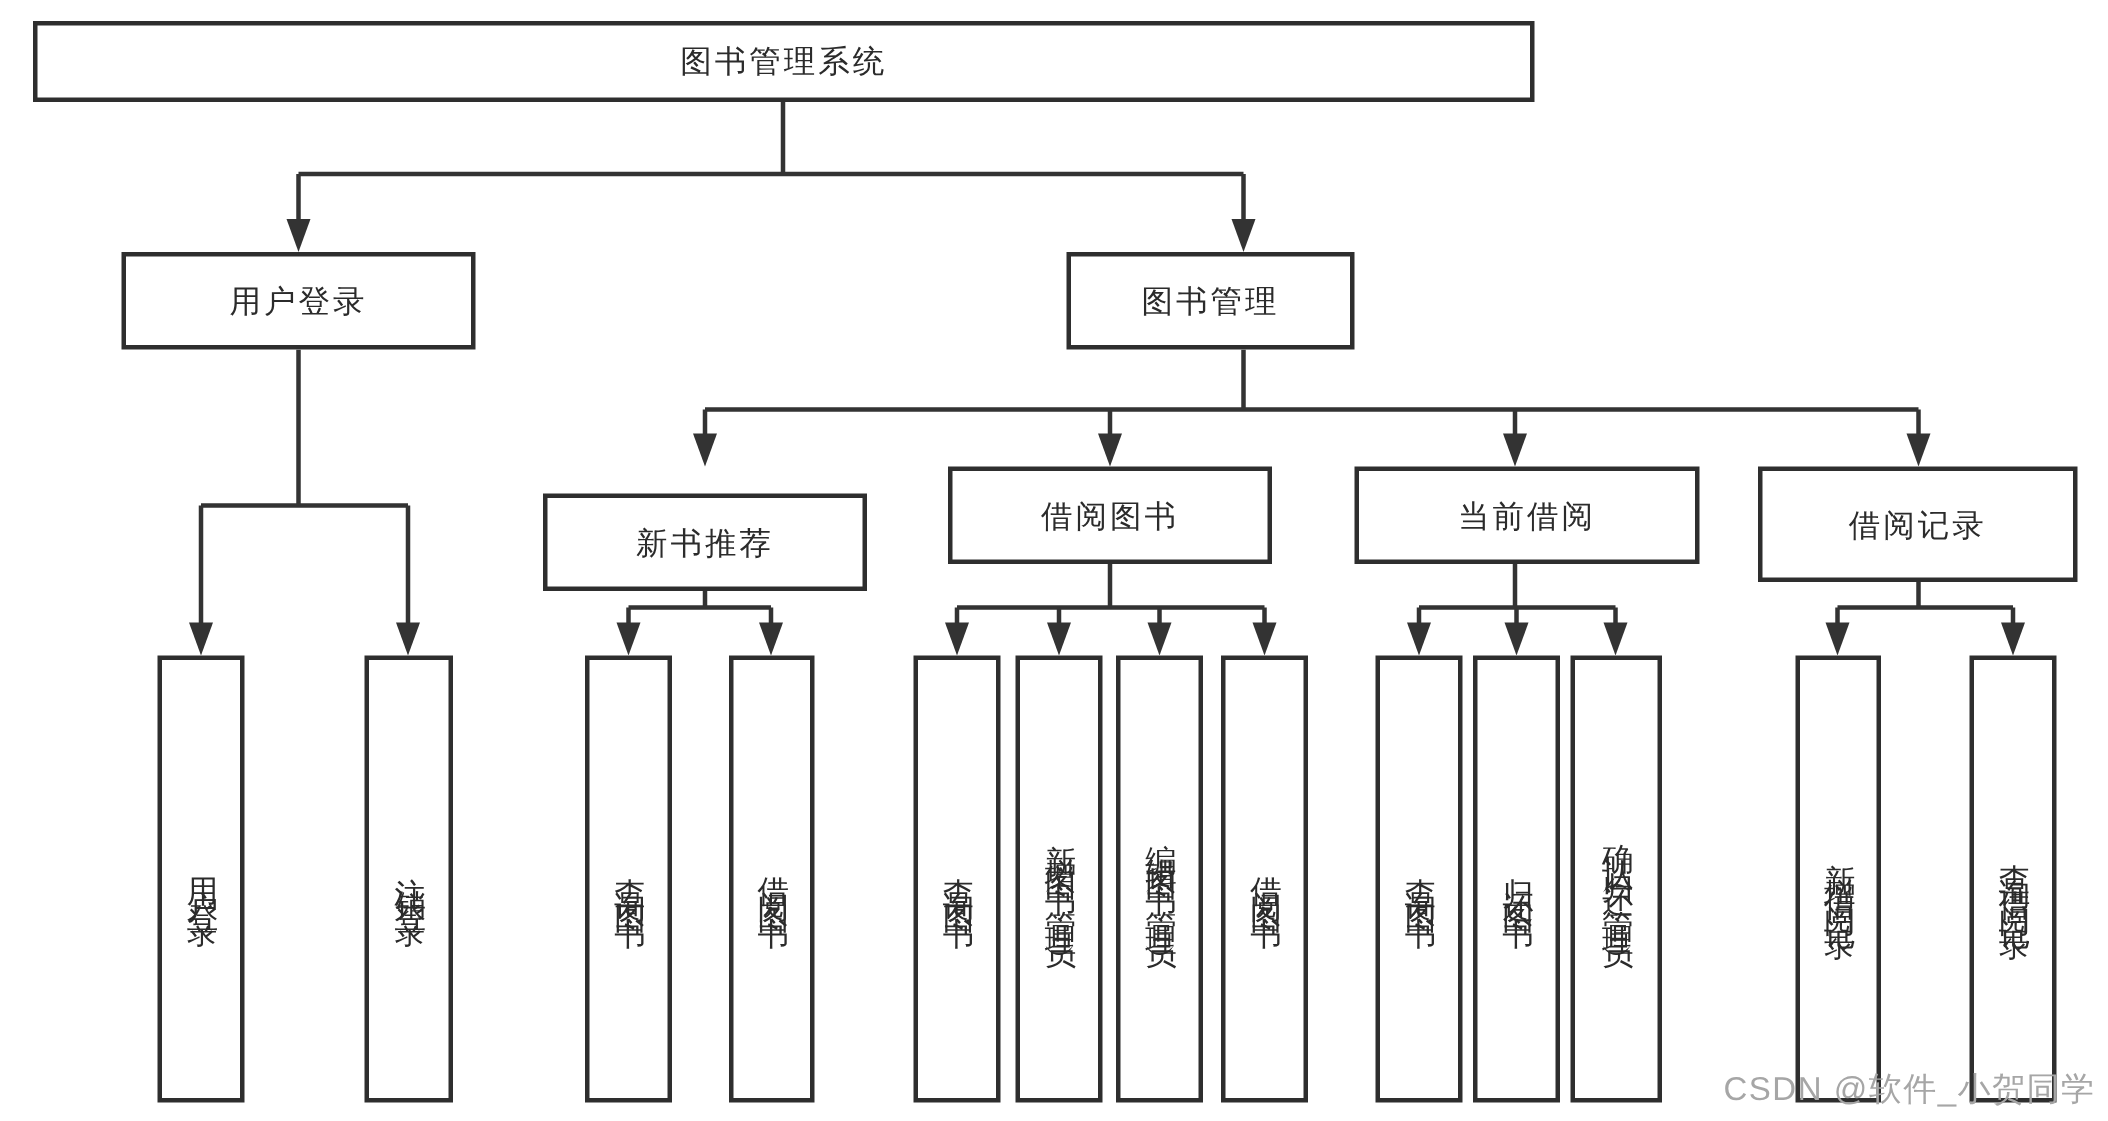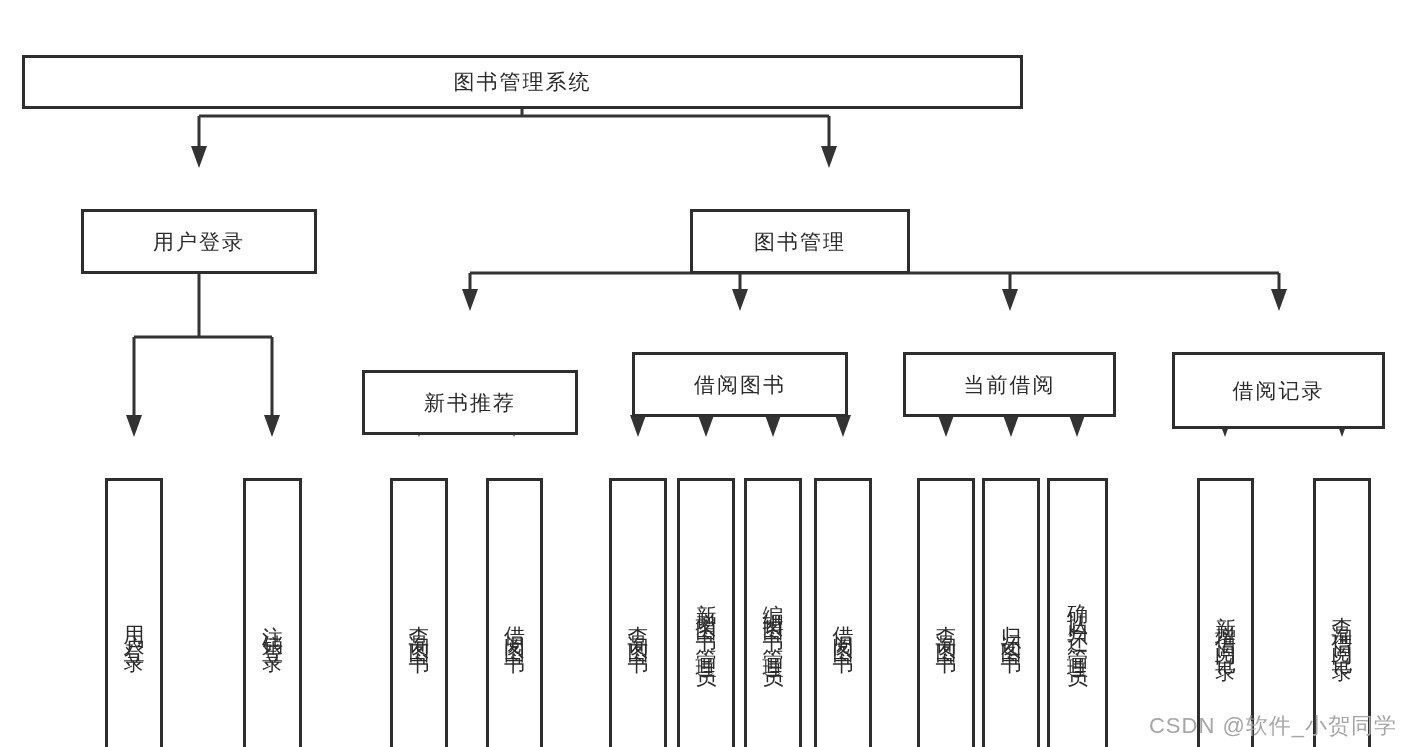--- a/index.html
+++ b/index.html
@@ -4,35 +4,35 @@
 <style>
   html, body { margin:0; padding:0; background:#ffffff; }
   .stage {
     position:relative; width:1405px; height:747px; background:#ffffff;
     font-family:"Liberation Sans", sans-serif; overflow:hidden;
   }
   .wires { position:absolute; left:0; top:0; width:1405px; height:747px; }
   .box {
     position:absolute; box-sizing:border-box; background:#ffffff;
     border:3px solid #2e2e2e; display:flex; align-items:center; justify-content:center;
-    font-size:21px; letter-spacing:2px; color:#2b2b2b; z-index:2; white-space:nowrap;margin-top:41px;
+    font-size:21px; letter-spacing:2px; color:#2b2b2b; z-index:2; white-space:nowrap;
   }
   .leaf { top:437px; height:298px; }
   .vtext {
     writing-mode:vertical-rl; text-orientation:mixed;
     font-size:21px; letter-spacing:9px; line-height:1.15; color:#2b2b2b;
     white-space:nowrap;
   }
   
   .n-root   { left:22px;   top:14px;  width:1001px; height:54px; }
   .n-login  { left:81px;   top:168px; width:236px;  height:65px; }
-  .n-mgmt   { left:690px;  top:168px; width:220px;  height:65px; }
+  .n-mgmt   { left:711px;  top:168px; width:192px;  height:65px; }
   .n-rec    { left:362px;  top:329px; width:216px;  height:65px;justify-content:center; }
   .n-borrow { left:632px;  top:311px; width:216px;  height:65px; }
-  .n-cur    { left:903px;  top:311px; width:213px;  height:65px;text-align:right; }
+  .n-cur    { left:903px;  top:311px; width:230px;  height:65px;text-align:right; }
   .n-recs   { left:1172px; top:311px; width:213px;  height:77px; }
   .l-a1 { left:105px;  width:58px; }
   .l-a2 { left:243px;  width:59px; }
   .l-b1 { left:390px;  width:58px; }
   .l-b2 { left:486px;  width:57px; }
   .l-c1 { left:609px;  width:58px; }
   .l-c2 { left:677px;  width:58px; }
   .l-c3 { left:744px;  width:58px; }
   .l-c4 { left:814px;  width:58px; }
   .l-d1 { left:917px;  width:58px; }

